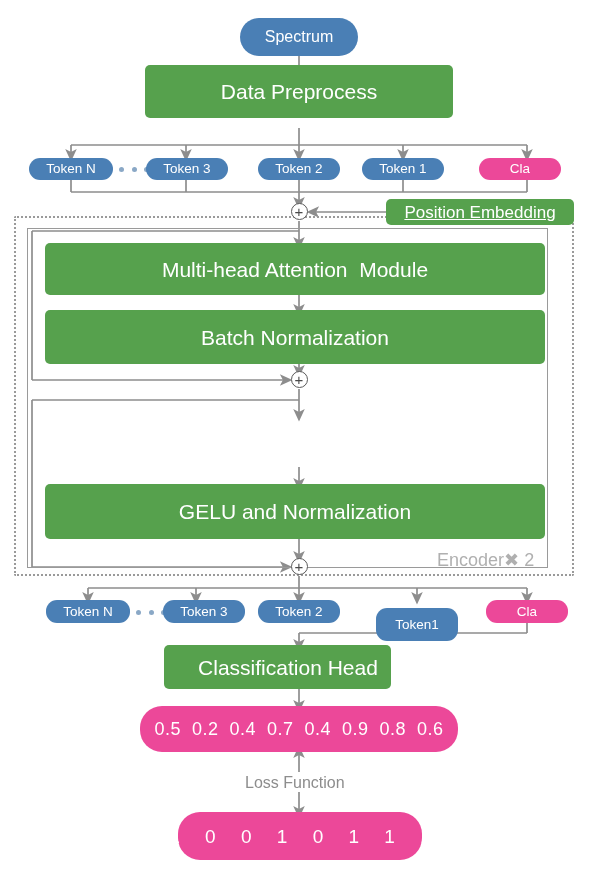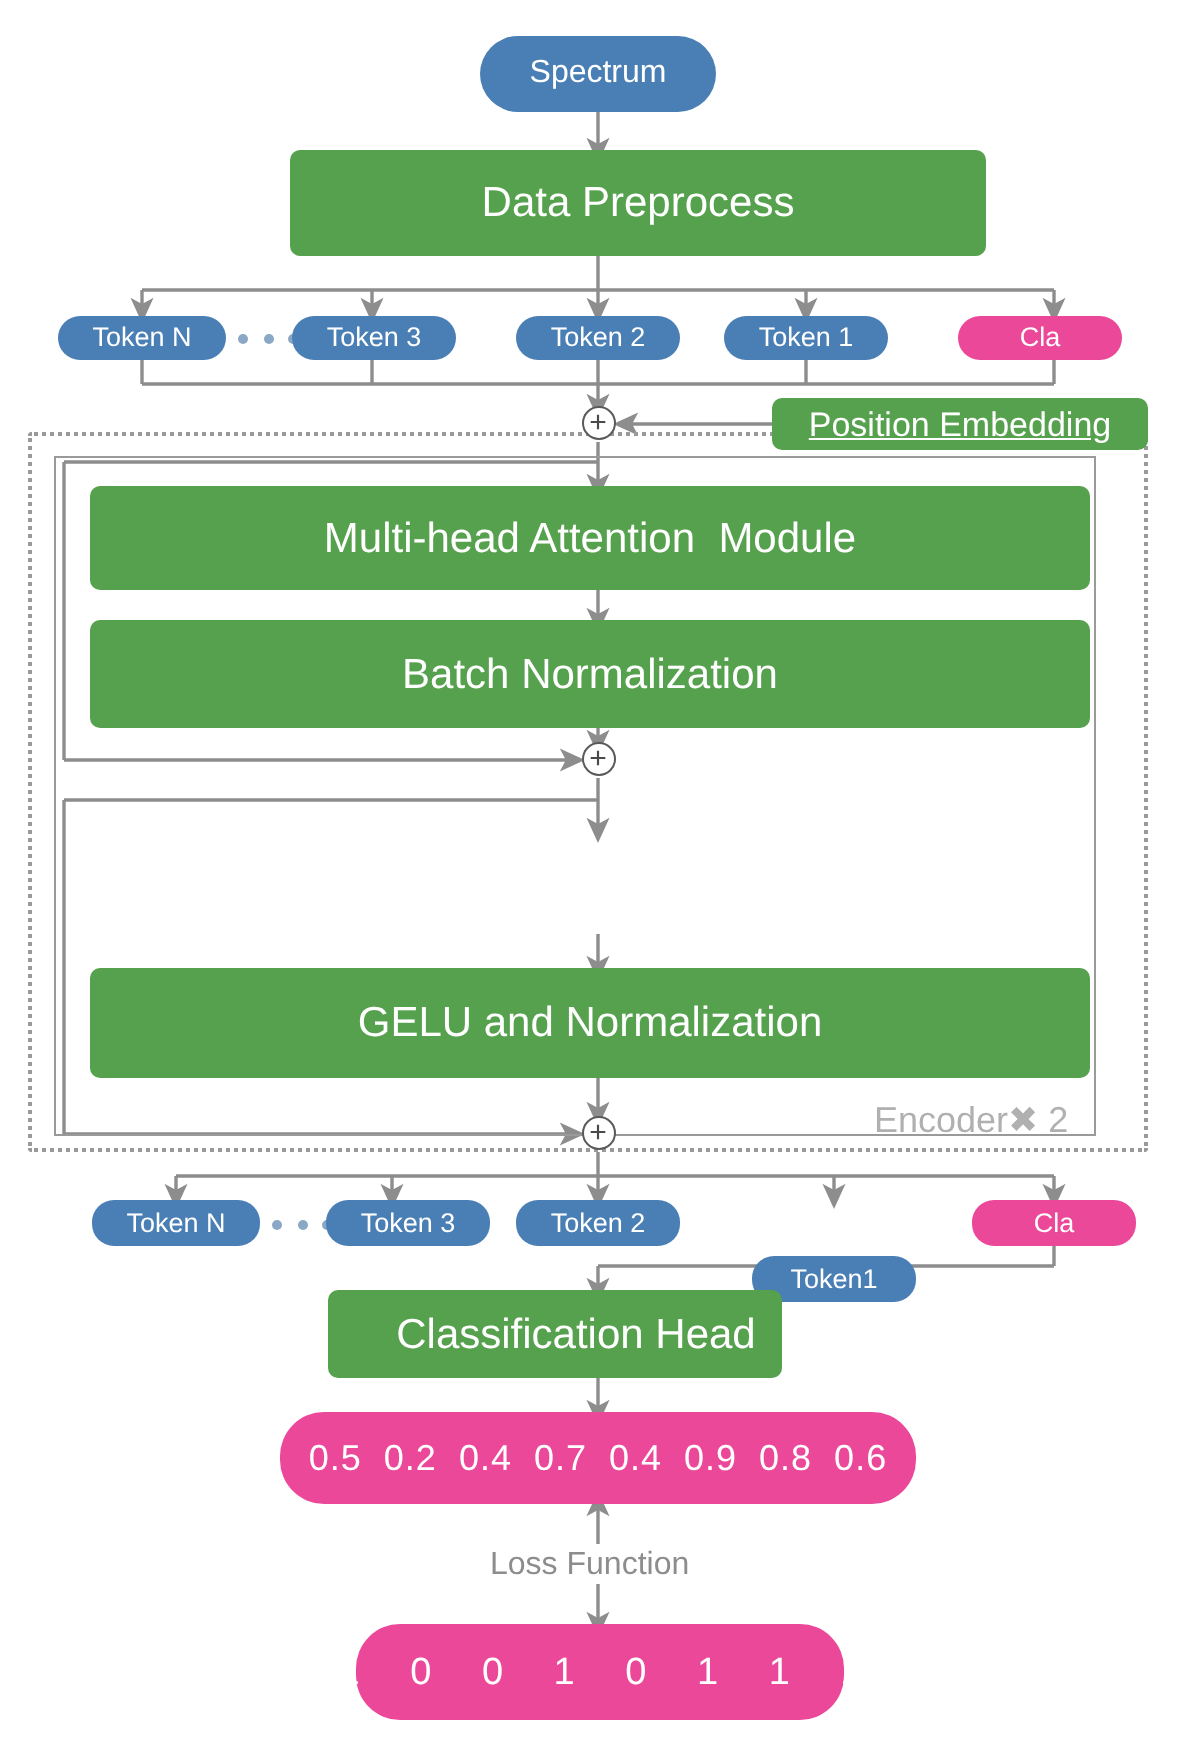--- a/index.html
+++ b/index.html
@@ -146,21 +146,21 @@
   </svg>
 
   <div class="encoder-outer" style="left:14px; top:216px; width:560px; height:360px;"></div>
   <div class="encoder-inner" style="left:27px; top:228px; width:521px; height:340px;"></div>
   <div class="encoder-label" style="left:437px; top:549px;">Encoder✖ 2</div>
 
   <div class="node blue pill-lg t-lg" style="left:240px; top:18px; width:118px; height:38px;">
     <span>Spectrum</span>
   </div>
 
-  <div class="node green t-xl" style="left:145px; top:75px; width:348px; height:53px;">
+  <div class="node green t-xl" style="left:145px; top:65px; width:308px; height:53px;">
     <span>Data Preprocess</span>
   </div>
 
   <div class="node blue t-sm" style="left:29px; top:158px; width:84px; height:22px;">
     <span>Token N</span>
   </div>
   <div class="dots" style="left:119px; top:166px; width:30px; height:6px;">
     <span></span>
     <span></span>
     <span></span>
@@ -209,21 +209,21 @@
     <span></span>
     <span></span>
     <span></span>
   </div>
   <div class="node blue t-sm" style="left:163px; top:600px; width:82px; height:23px;">
     <span>Token 3</span>
   </div>
   <div class="node blue t-sm" style="left:258px; top:600px; width:82px; height:23px;">
     <span>Token 2</span>
   </div>
-  <div class="node blue t-sm" style="left:376px; top:628px; width:82px; height:23px;">
+  <div class="node blue t-sm" style="left:376px; top:608px; width:82px; height:33px;">
     <span>Token1</span>
   </div>
   <div class="node red t-sm" style="left:486px; top:600px; width:82px; height:23px;">
     <span>Cla</span>
   </div>
 
   <div class="node green t-xl" style="left:164px; top:645px; width:227px; height:44px;padding-left:21px;">
     <span>Classification Head</span>
   </div>
 

